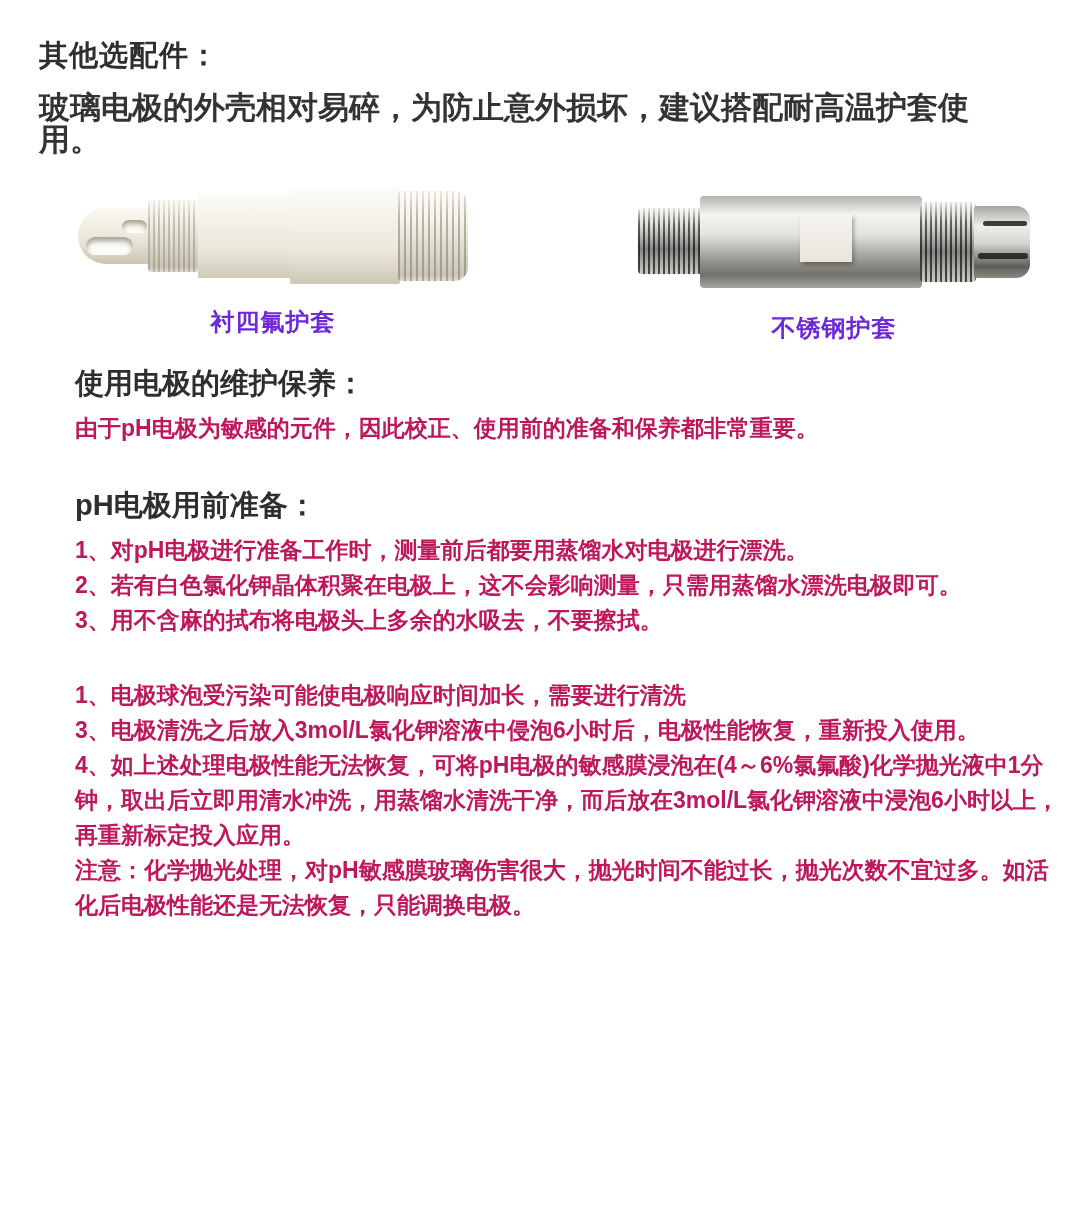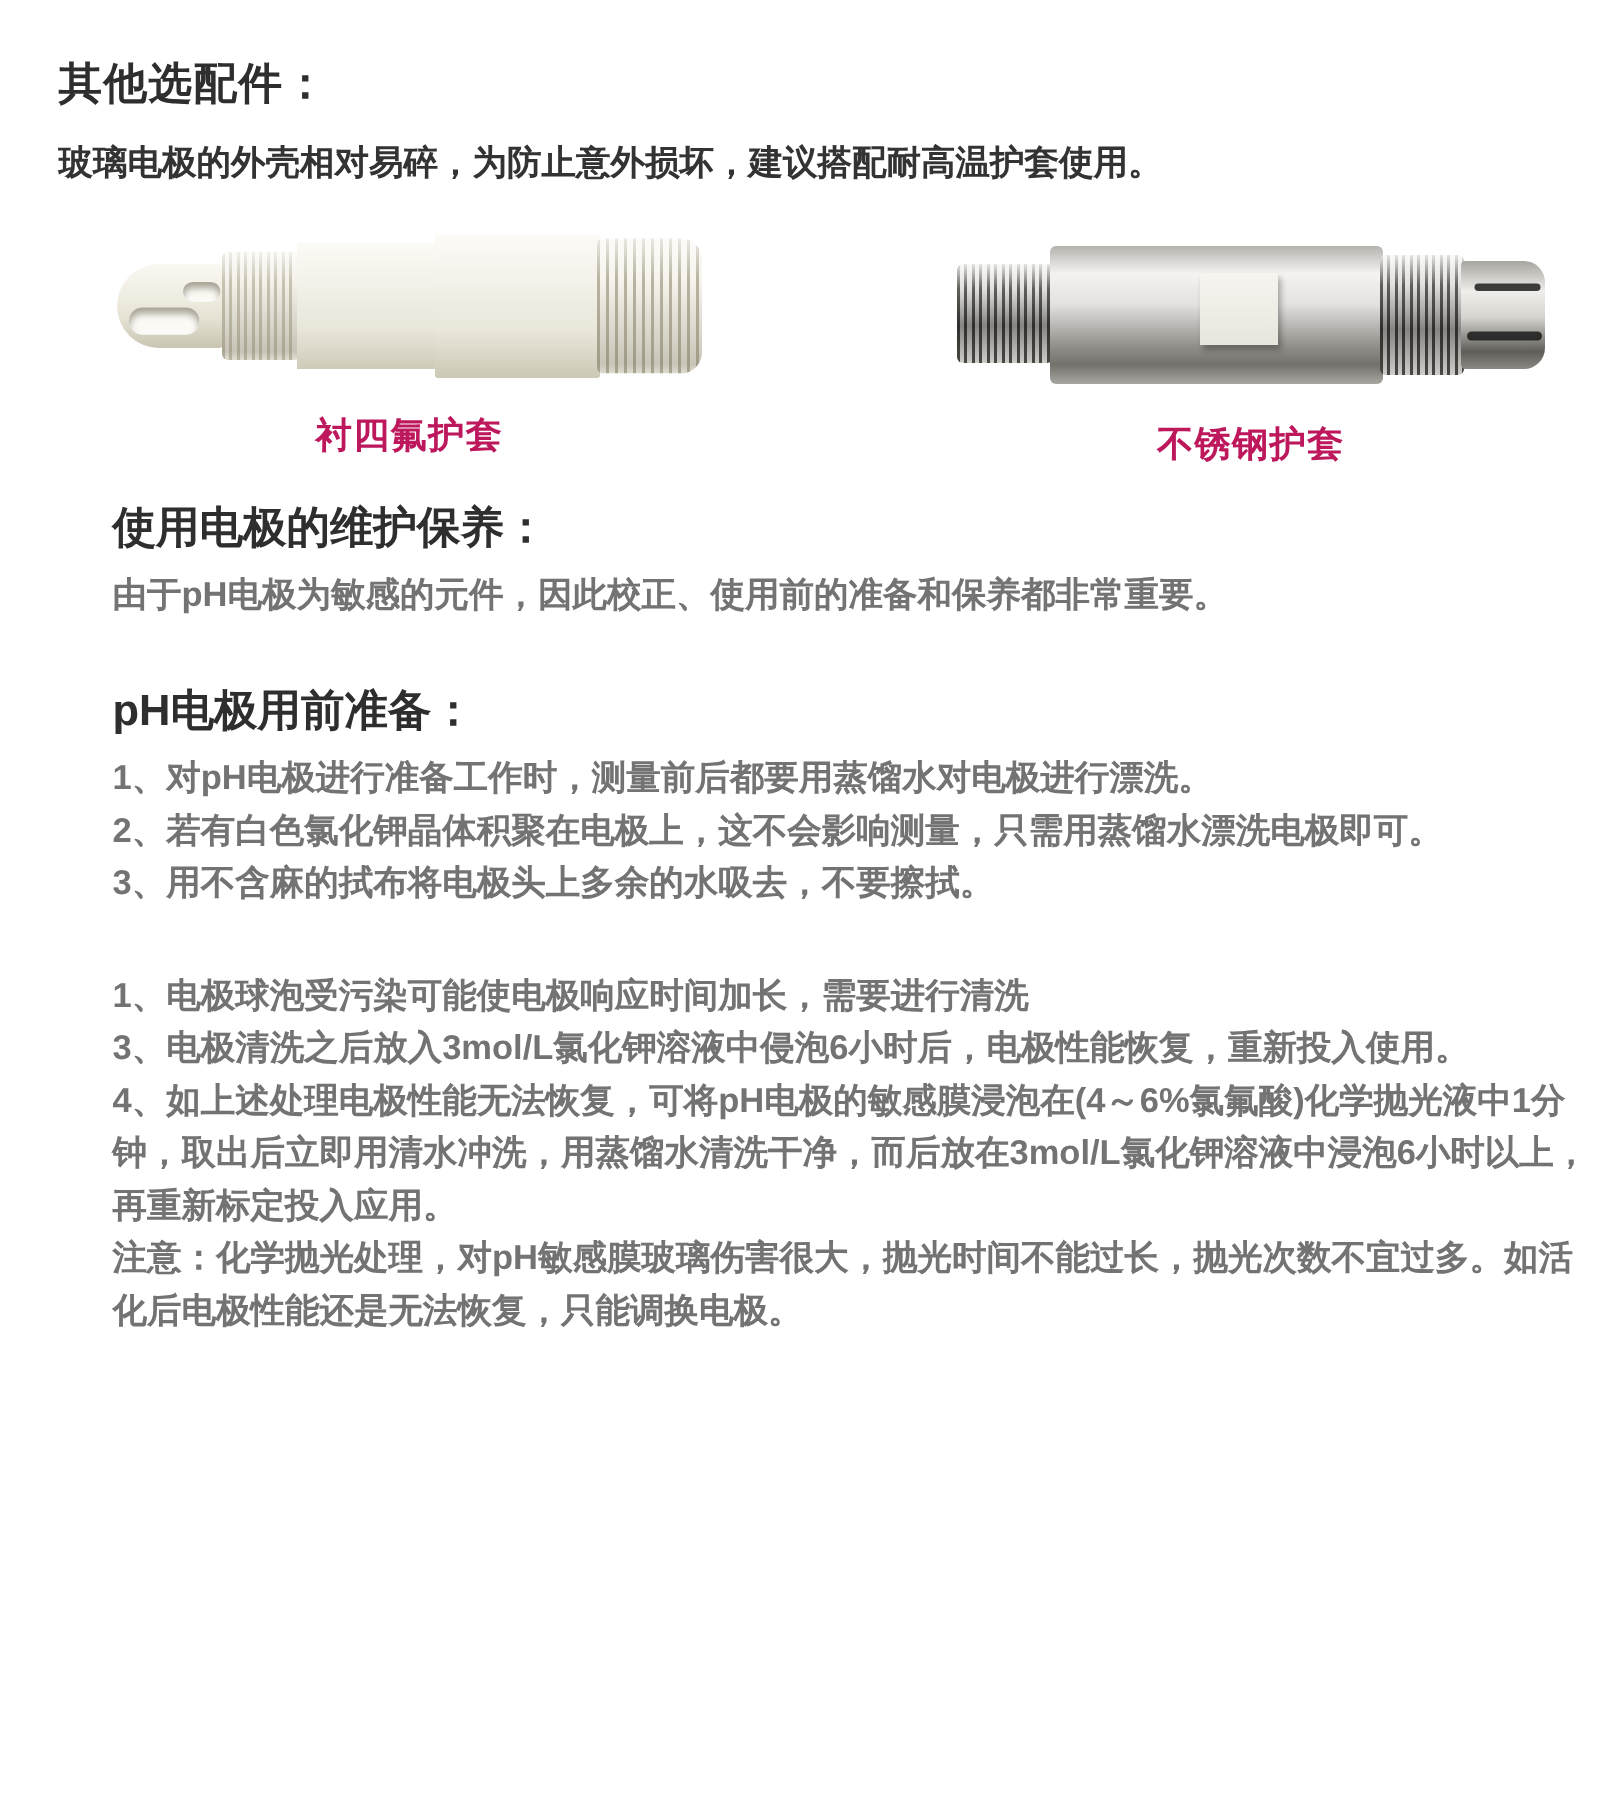--- a/index.html
+++ b/index.html
@@ -9,30 +9,30 @@
     font-family:"Liberation Sans","DejaVu Sans",sans-serif;
   }
   .page{position:relative;width:1080px;height:1208px;}
 
   
   .top{padding:36px 50px 0 39px;}
   .page-title{
     font-size:29px;font-weight:700;color:#2e2e2e;
     margin:0 0 16px 0;letter-spacing:1px;
   }
-  .intro{font-size:23px;font-weight:600;line-height:32px;margin:0;}
+  .intro{font-size:31px;font-weight:600;line-height:32px;margin:0;}
 
   
   .products{
     display:flex;justify-content:space-between;align-items:flex-start;
     margin:32px 50px 0 78px;
   }
   figure{margin:0;display:flex;flex-direction:column;align-items:center;}
   figcaption{
-    margin-top:22px;font-size:24px;font-weight:600;color:#be185d;
+    margin-top:22px;font-size:24px;font-weight:600;color:#6d28d9;
     text-align:right;letter-spacing:1px;
   }
   .img{position:relative;}
 
   
   .ptfe{width:390px;height:96px;}
   .ptfe .part{position:absolute;}
   .p-tip{
     left:0;top:20px;width:72px;height:56px;
     border-radius:28px 4px 4px 28px;
@@ -97,21 +97,21 @@
   .s-slit-2{left:4px;top:47px;width:50px;height:6px;}
 
   
   .sections{margin:0 12px 0 75px;}
   .section{margin-top:40px;}
   .section-heading{
     font-size:29px;font-weight:700;color:#2e2e2e;
     margin:0 0 7px 0;
   }
   .section .line{
-    font-size:23px;font-weight:600;line-height:35px;margin:0;color:#737373;
+    font-size:23px;font-weight:600;line-height:35px;margin:0;color:#be185d;
   }
   .section-maintenance{margin-top:20px;}
 </style>
 </head>
 <body>
 
 <div class="page">
 
   <div class="top">
     <h1 class="page-title">其他选配件：</h1>

